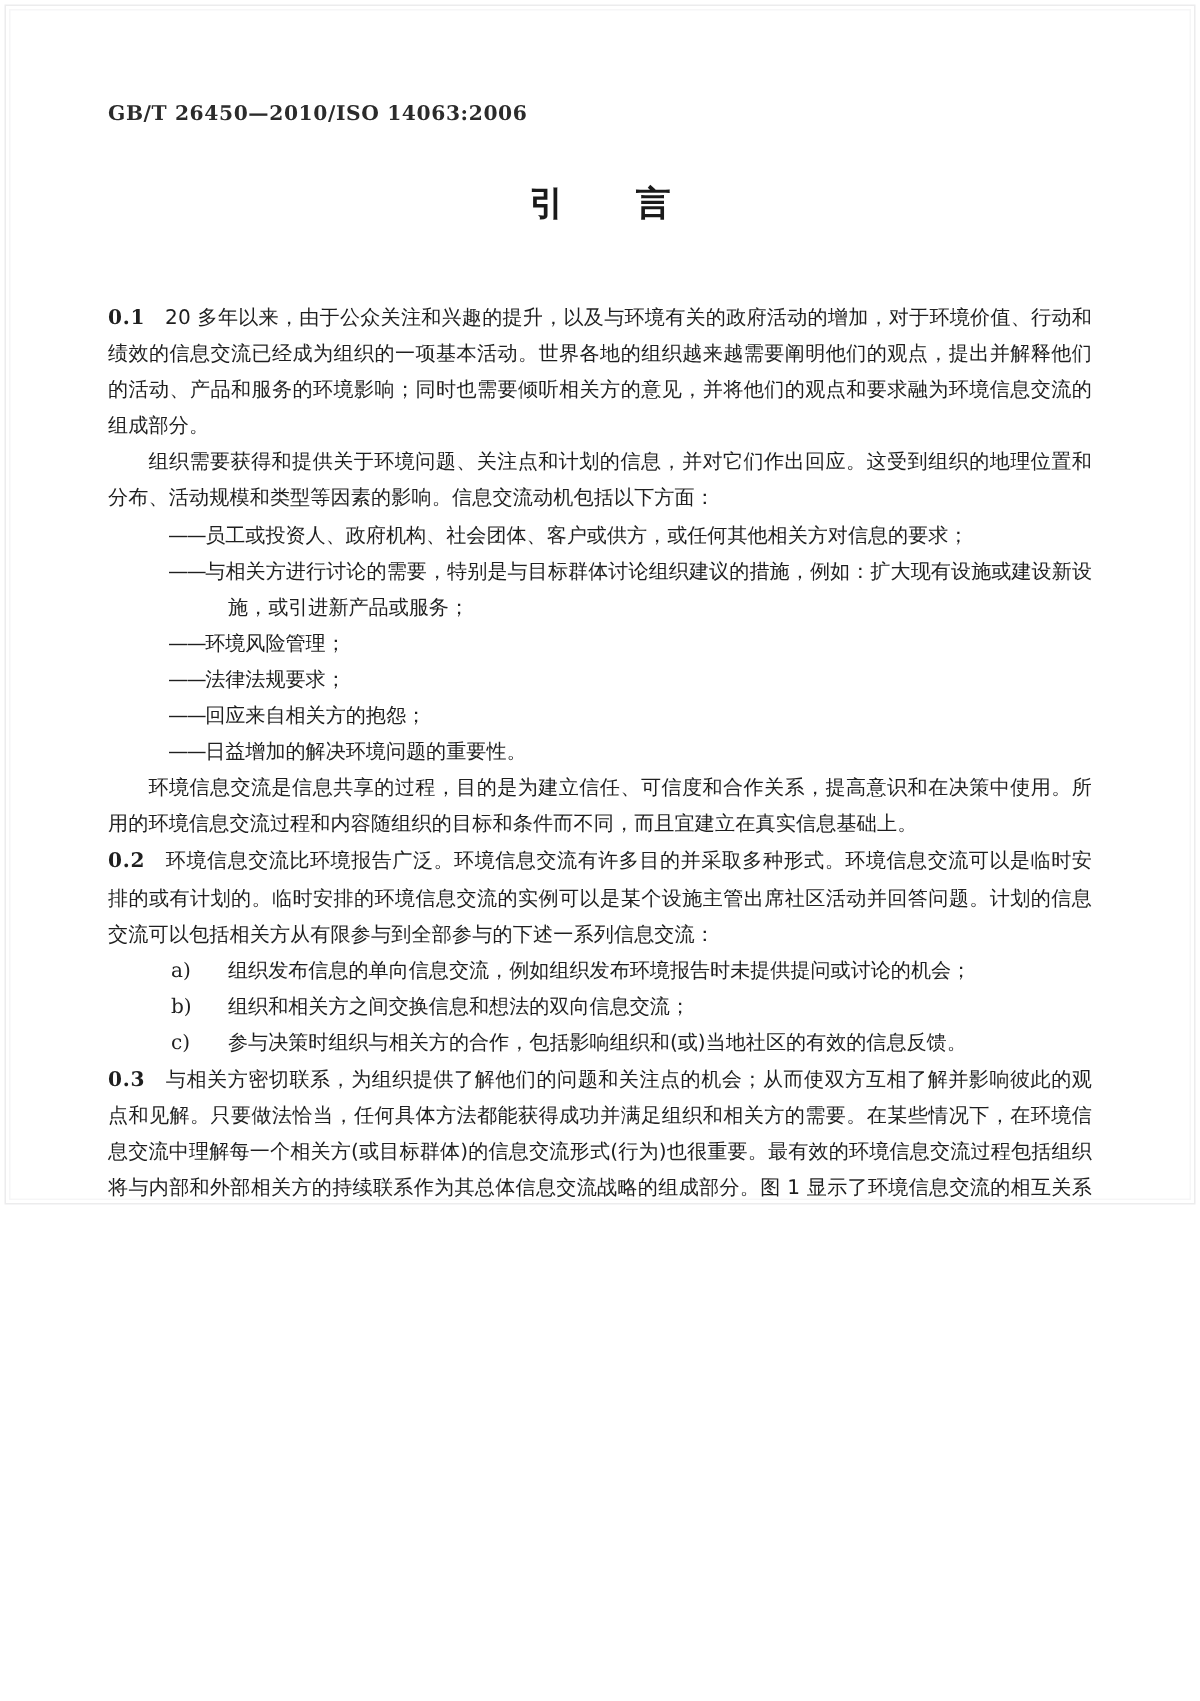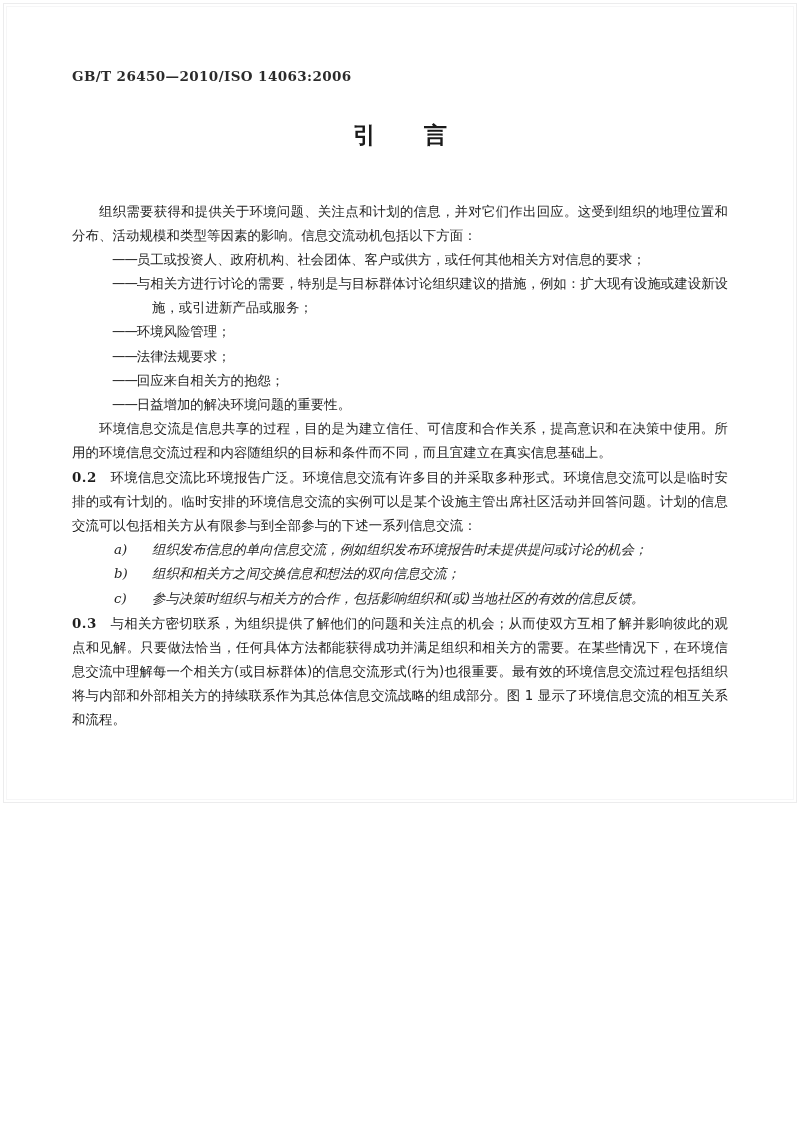--- a/index.html
+++ b/index.html
@@ -107,21 +107,20 @@
   .dash-mark {
     letter-spacing: -1px;
     margin-right: 0px;
   }
 
   
   .alpha-list {
     margin: 0;
     padding: 0;
     list-style: none;
-    font-style: italic;
   }
   .alpha-item {
     font-size: 13.4px;
     line-height: 24.1px;
     color: #1f1f1f;
     text-align: justify;
     margin-left: 42px;
     padding-left: 38px;
     text-indent: -38px;
   }
@@ -166,20 +165,21 @@
 
   <div class="page-border"></div>
   <div class="page-border2"></div>
 
   <div class="header">GB/T 26450—2010/ISO 14063:2006</div>
 
   <div class="doc-title">引 言</div>
 
   <div class="body">
 
+    <p class="para"><span class="numlead">0.1</span>&nbsp;&nbsp;&nbsp;<span>20 多年以来，由于公众关注和兴趣的提升，以及与环境有关的政府活动的增加，对于环境价值、行动和绩效的信息交流已经成为组织的一项基本活动。世界各地的组织越来越需要阐明他们的观点，提出并解释他们的活动、产品和服务的环境影响；同时也需要倾听相关方的意见，并将他们的观点和要求融为环境信息交流的组成部分。</span></p>
 
     <p class="para indent">组织需要获得和提供关于环境问题、关注点和计划的信息，并对它们作出回应。这受到组织的地理位置和分布、活动规模和类型等因素的影响。信息交流动机包括以下方面：</p>
 
     <ul class="dash-list">
       <li class="dash-item"><span class="dash-mark">——</span><span>员工或投资人、政府机构、社会团体、客户或供方，或任何其他相关方对信息的要求；</span></li>
       <li class="dash-item"><span class="dash-mark">——</span><span>与相关方进行讨论的需要，特别是与目标群体讨论组织建议的措施，例如：扩大现有设施或建设新设施，或引进新产品或服务；</span></li>
       <li class="dash-item"><span class="dash-mark">——</span><span>环境风险管理；</span></li>
       <li class="dash-item"><span class="dash-mark">——</span><span>法律法规要求；</span></li>
       <li class="dash-item"><span class="dash-mark">——</span><span>回应来自相关方的抱怨；</span></li>
       <li class="dash-item"><span class="dash-mark">——</span><span>日益增加的解决环境问题的重要性。</span></li>

